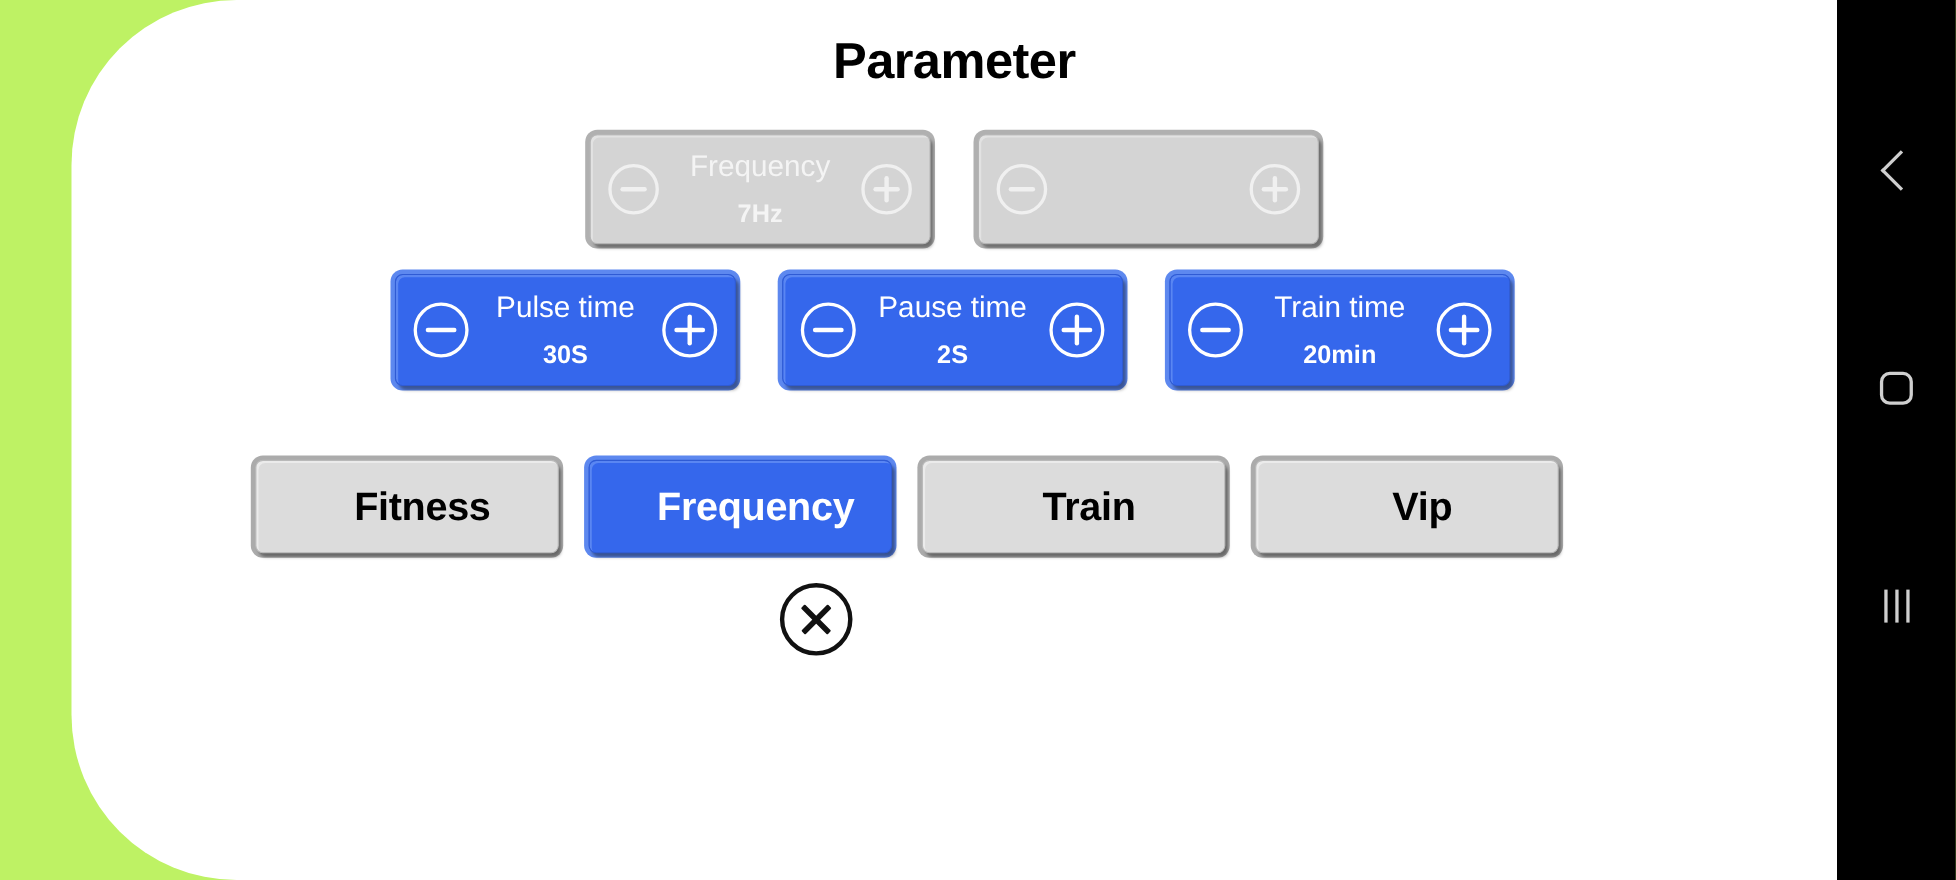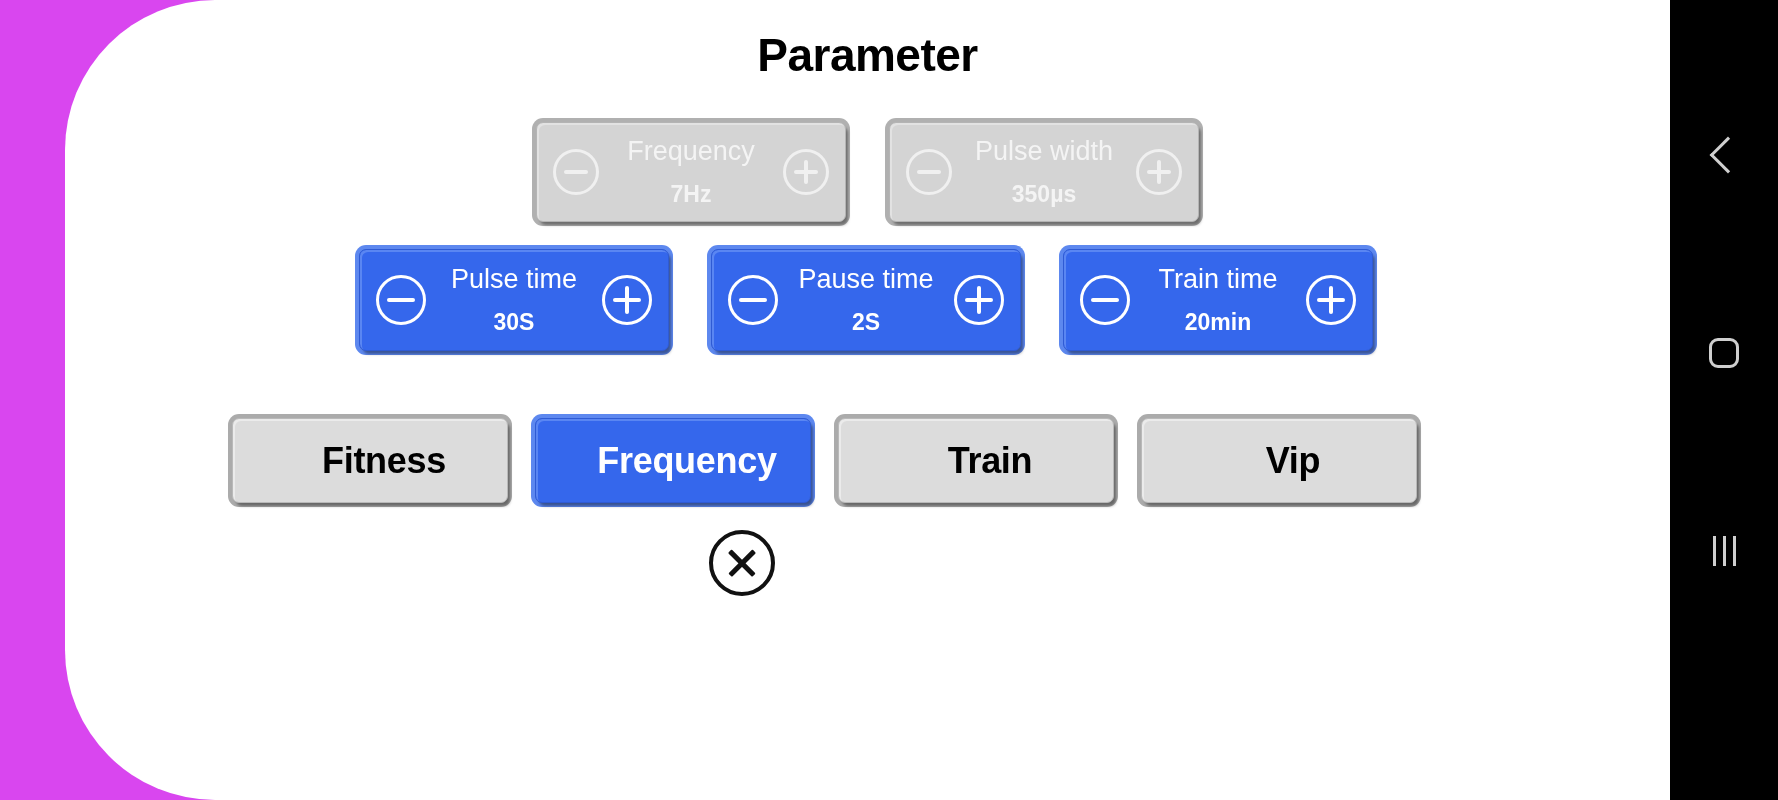--- a/index.html
+++ b/index.html
@@ -9,21 +9,21 @@
     height: 800px;
     overflow: hidden;
     background: #000000;
     font-family: "Liberation Sans", sans-serif;
   }
 
   #screen {
     position: relative;
     width: 1778px;
     height: 800px;
-    background: #d946ef;
+    background: #bef264;
   }
 
   
   #app-panel {
     position: absolute;
     left: 65px;
     top: 0px;
     width: 1605px;
     height: 800px;
     background: #ffffff;
@@ -300,24 +300,20 @@
         <div class="circ-btn sm">
           <span class="bar-h"></span>
           <span class="bar-v"></span>
         </div>
       </div>
 
       <div class="stepper size-sm variant-grey">
         <div class="circ-btn sm">
           <span class="bar-h"></span>
         </div>
-        <div class="stepper-labels">
-          <span class="stepper-name">Pulse width</span>
-          <span class="stepper-value">350µs</span>
-        </div>
         <div class="circ-btn sm">
           <span class="bar-h"></span>
           <span class="bar-v"></span>
         </div>
       </div>
 
     </div>
 
     <div class="stepper-row" id="stepper-row-2">
 

